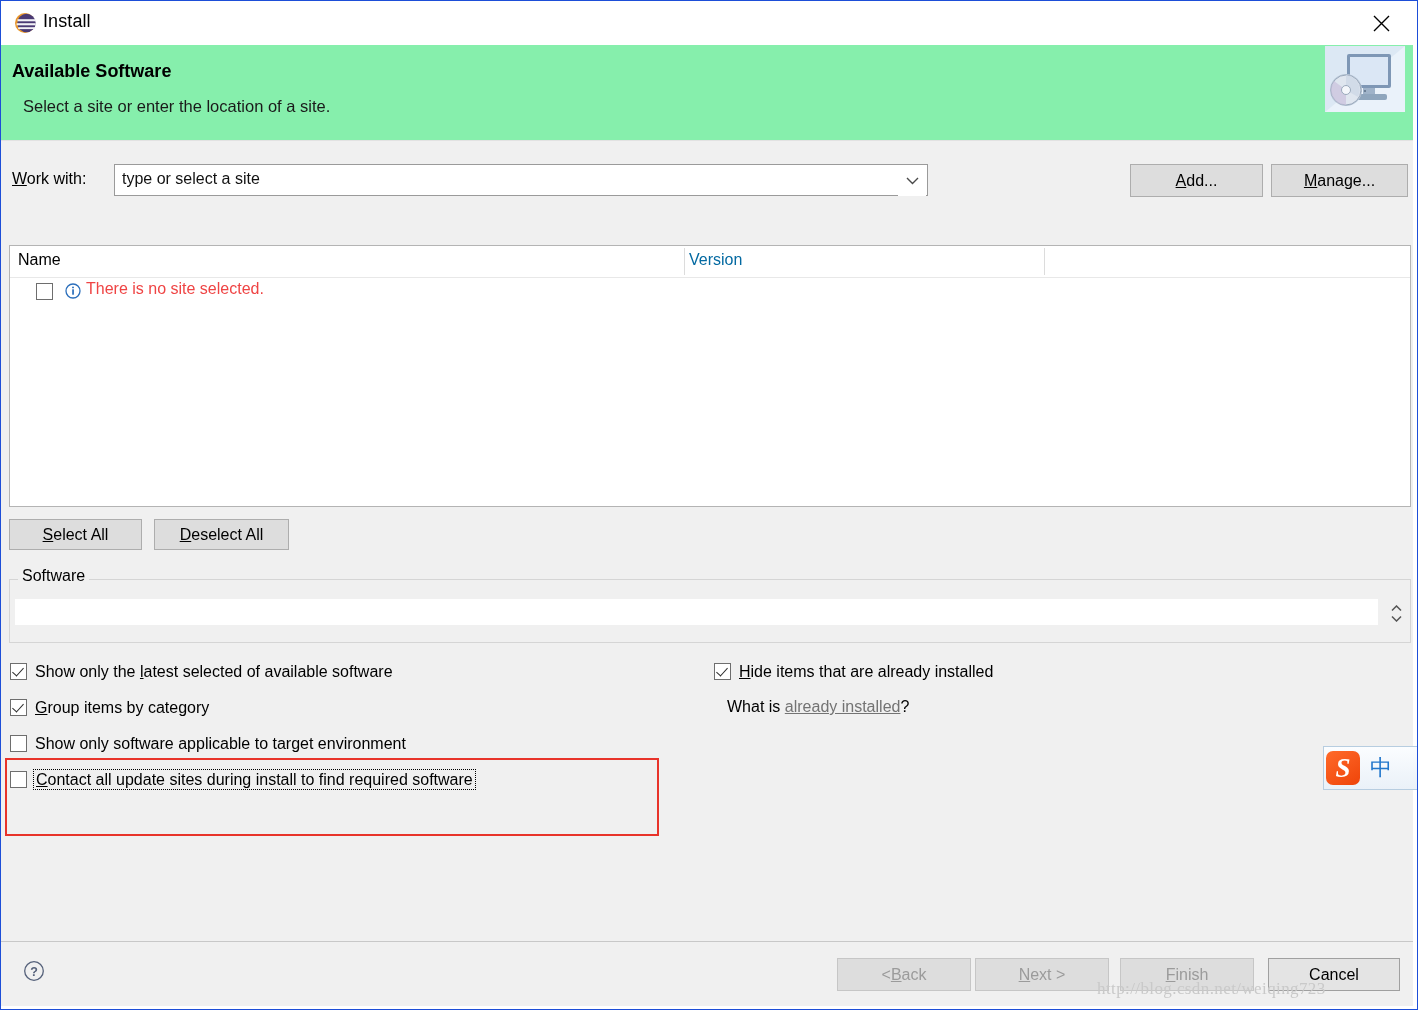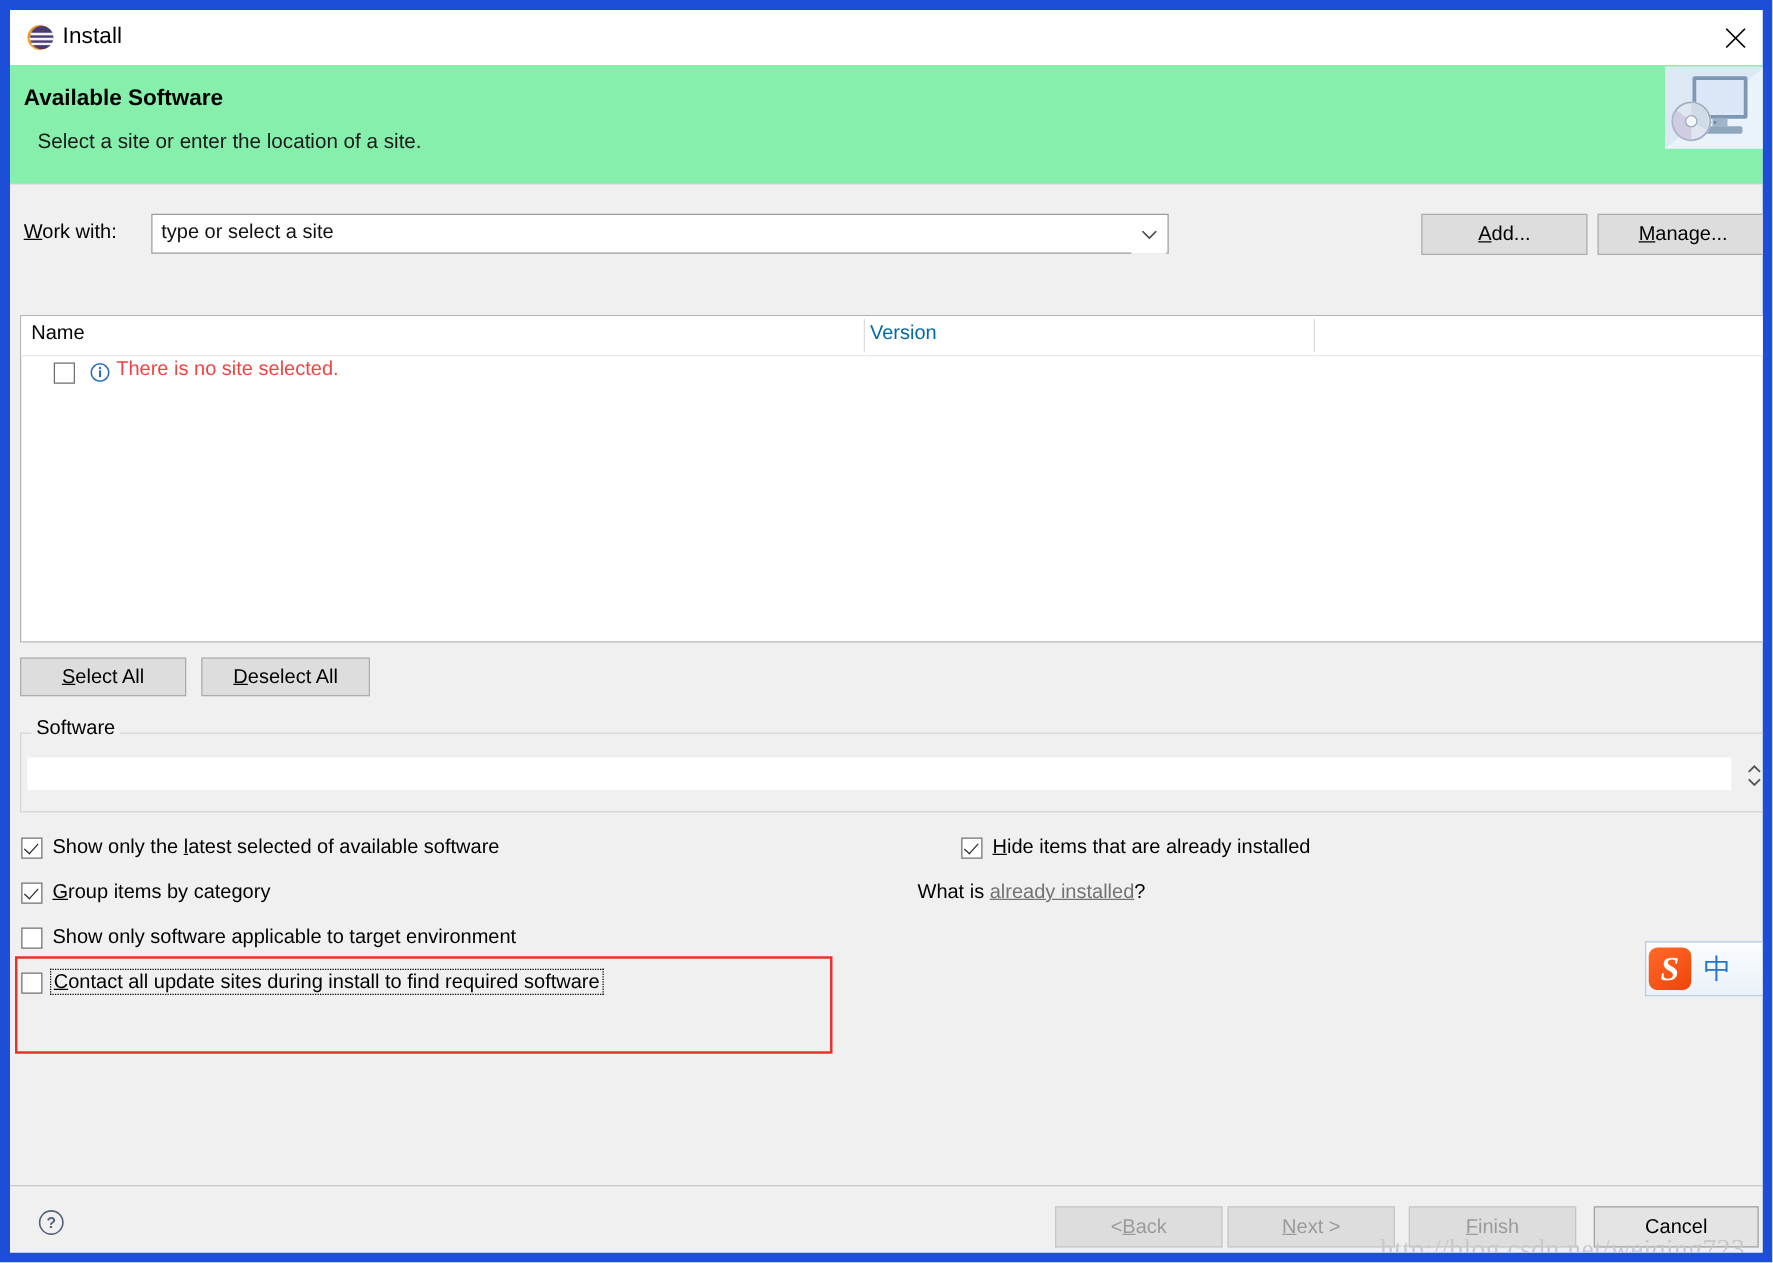--- a/index.html
+++ b/index.html
@@ -13,21 +13,21 @@
     color: #000000;
     -webkit-font-smoothing: antialiased;
   }
 
   
   #dialog {
     position: relative;
     width: 1418px;
     height: 1010px;
     box-sizing: border-box;
-    border: 8px solid #1d4ed8;
+    border: 1px solid #1d4ed8;
     background: #ffffff;
     overflow: hidden;
   }
 
   
   #titlebar {
     position: absolute;
     left: 0; top: 0;
     width: 1412px;
     height: 44px;
@@ -265,21 +265,21 @@
     white-space: nowrap;
   }
   .opt .cb { margin-right: 8px; }
   .opt span.lbl { vertical-align: middle; }
   u { text-decoration: underline; }
 
   #opt-latest   { left: 9px;  top: 661px; }
   #opt-group    { left: 9px;  top: 697px; }
   #opt-target   { left: 9px;  top: 733px; }
   #opt-contact  { left: 9px;  top: 769px; }
-  #opt-hide     { left: 713px; top: 661px; margin-left: 48px; }
+  #opt-hide     { left: 713px; top: 661px; }
 
   .focus-ring {
     outline: 1px dotted #000;
     outline-offset: 1px;
     padding: 0 1px;
   }
 
   .whatis {
     position: absolute;
     left: 726px; top: 697px;
@@ -373,21 +373,21 @@
     font-size: 16px;
     color: #000;
     display: flex; align-items: center; justify-content: center;
     cursor: pointer;
     font-family: "Liberation Sans", sans-serif;
   }
   .watermark {
     position: absolute;
     left: 1096px; top: 978px;
     font-family: "Liberation Serif", serif;
-    font-size: 22px;
+    font-size: 17px;
     color: #c9c9c9;
     letter-spacing: .4px;
     white-space: nowrap;
   }
 </style>
 </head>
 <body>
 
 <div id="dialog">
 

